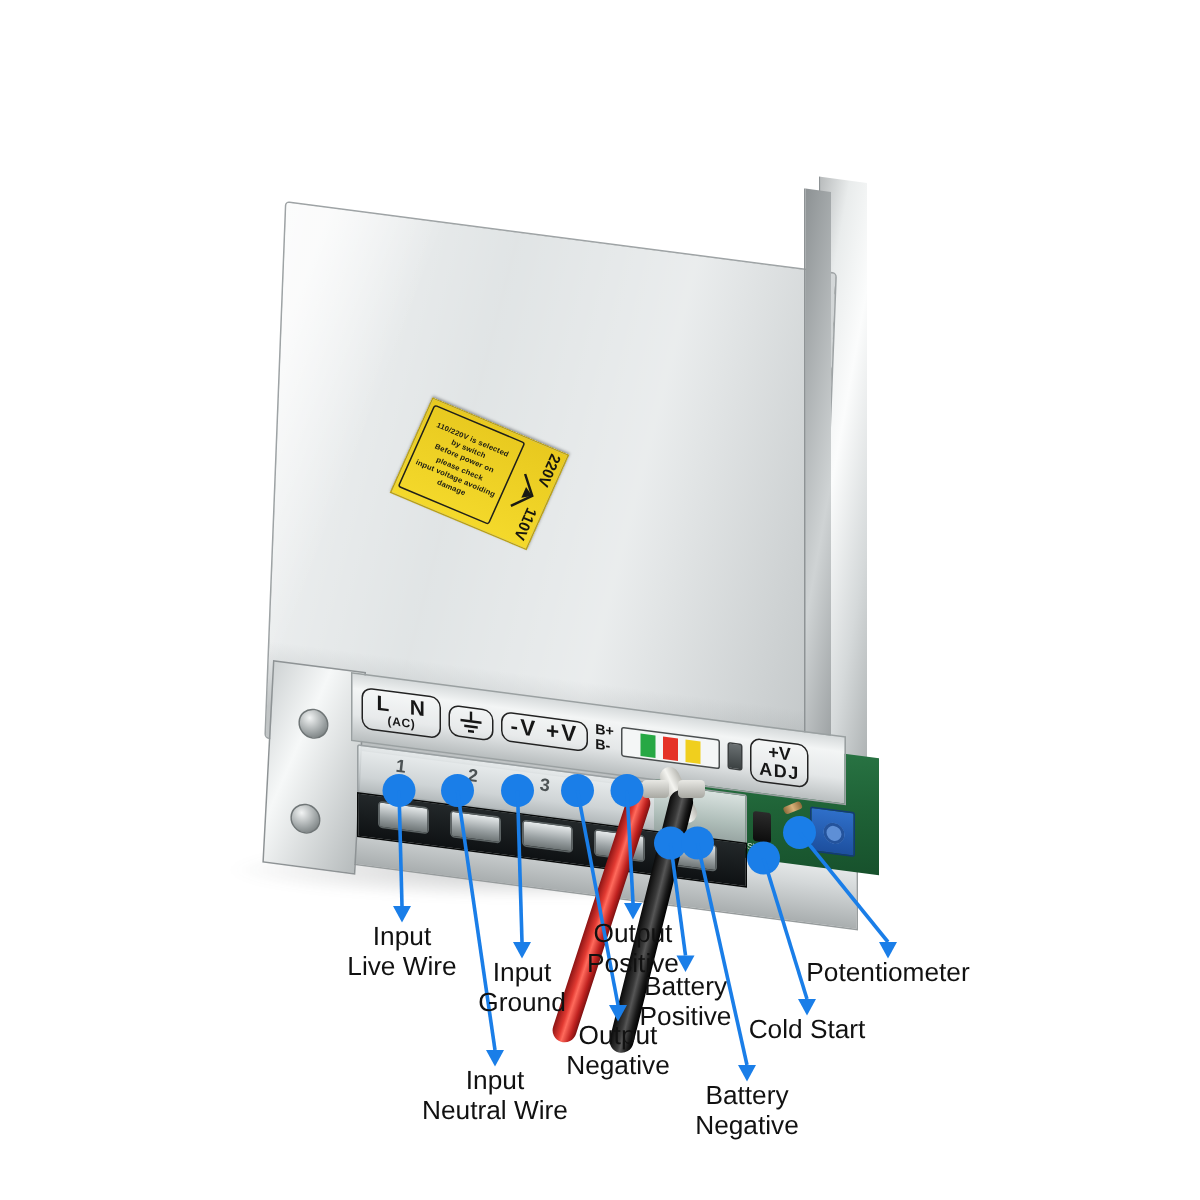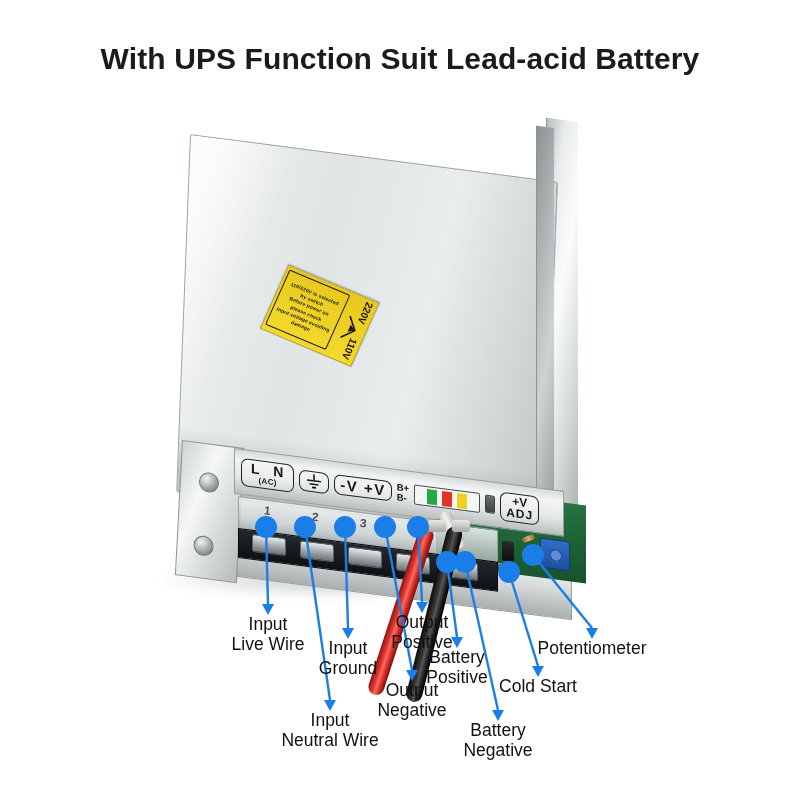--- a/index.html
+++ b/index.html
@@ -274,21 +274,20 @@
     font-size:17.5px; line-height:20px; color:#111;
     text-align:center; white-space:pre-line;
     font-family:"Liberation Sans", sans-serif;
   }
 </style>
 </head>
 <body>
 
 <div id="stage">
 
-  <div class="title">With UPS Function Suit Lead-acid Battery</div>
 
   <div class="shadow"></div>
 
   <div id="psu">
 
     <div class="side-panel inner"></div>
     <div class="side-panel"></div>
 
     <div class="flange">
       <div class="fscrew" style="left:18px; top:28px;"></div>

